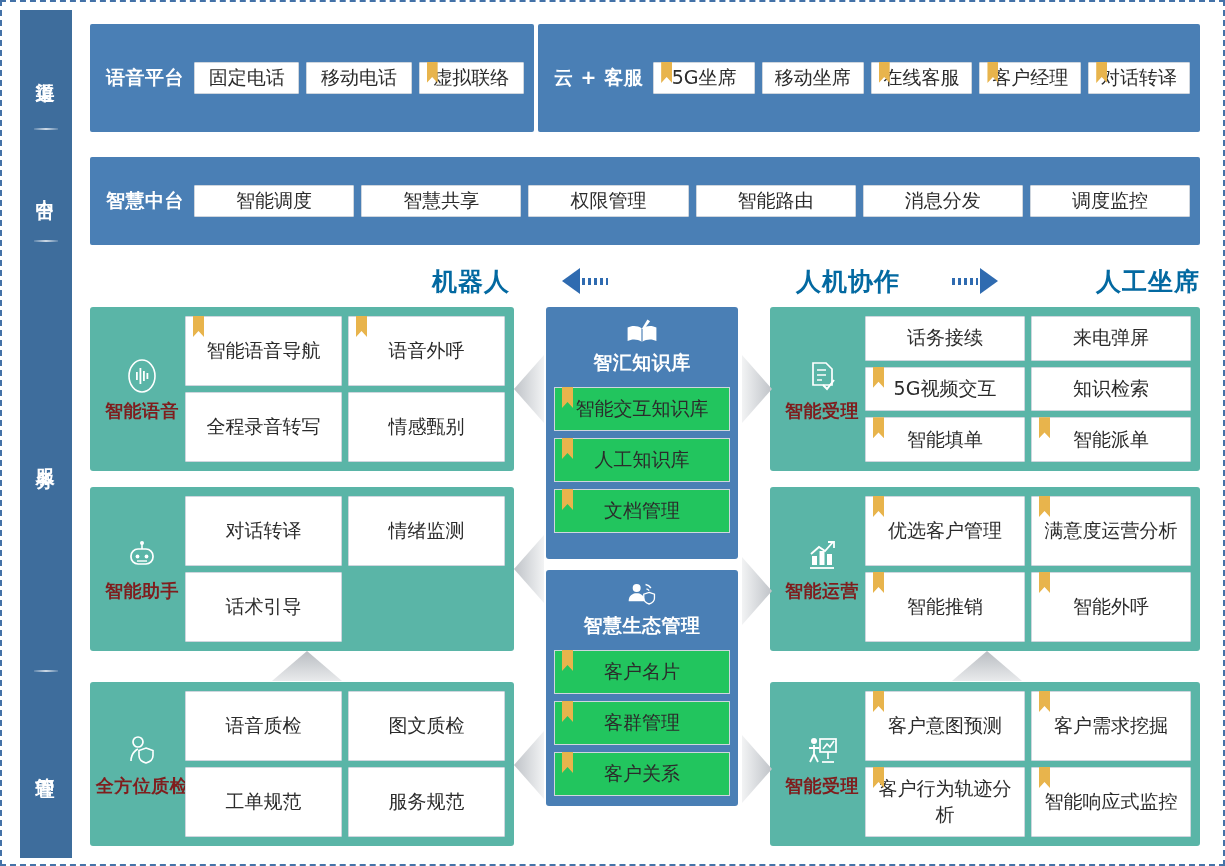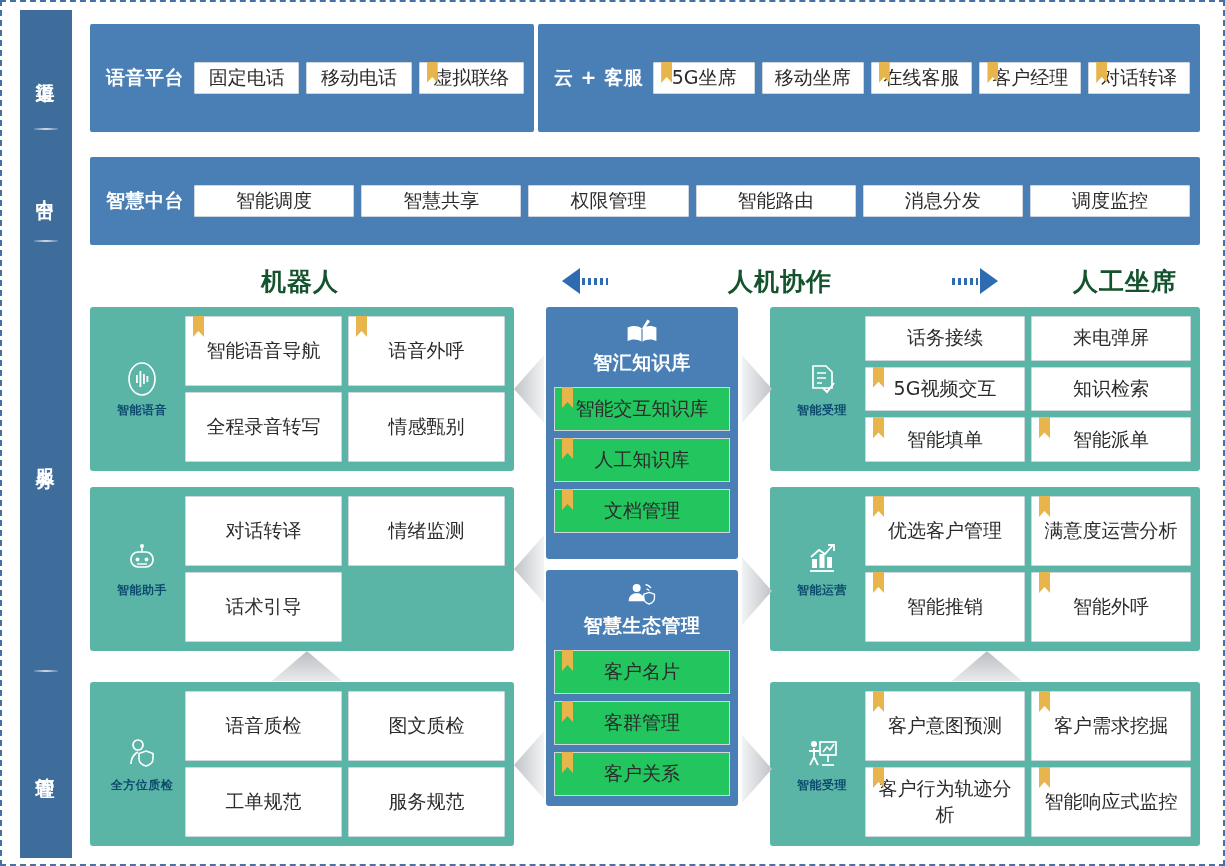--- a/index.html
+++ b/index.html
@@ -83,22 +83,22 @@
     width: 1110px; height: 88px;
   }
 
   
   .mode-header {
     position: absolute; left: 88px; top: 255px;
     width: 1110px; height: 48px;
     display: flex; align-items: center;
   }
   .mode-label {
-    font-size: 25px; font-weight: bold; color: #14532d;
-    text-align: center; letter-spacing: 1px;
+    font-size: 25px; font-weight: bold; color: #0369a1;
+    text-align: right; letter-spacing: 1px;
   }
   .m-left  { width: 420px; }
   .m-mid   { width: 240px; }
   .m-right { flex: 1; }
   .arrow-lft, .arrow-rgt {
     display: flex; align-items: center; justify-content: center;
     flex: 1; gap: 2px;
   }
   .tri-left {
     width: 0; height: 0;
@@ -127,21 +127,21 @@
     display: flex; align-items: center;
     padding: 9px;
   }
   .gp-head {
     width: 86px; flex: none;
     display: flex; flex-direction: column;
     align-items: center; justify-content: center;
     gap: 3px;
   }
   .gp-title {
-    color: #0c4a6e; font-weight: bold; font-size: 12px;
+    color: #7f1d1d; font-weight: bold; font-size: 18px;
     white-space: nowrap; letter-spacing: .5px;
   }
   .gp-icon { width: 40px; height: 40px; display: block; }
   .gp-cards {
     flex: 1; display: grid; gap: 6px; height: 100%;
   }
   .grid-2x2 { grid-template-columns: 1fr 1fr; grid-template-rows: 1fr 1fr; }
   .grid-3x2 { grid-template-columns: 1fr 1fr; grid-template-rows: 1fr 1fr 1fr; }
 
   

